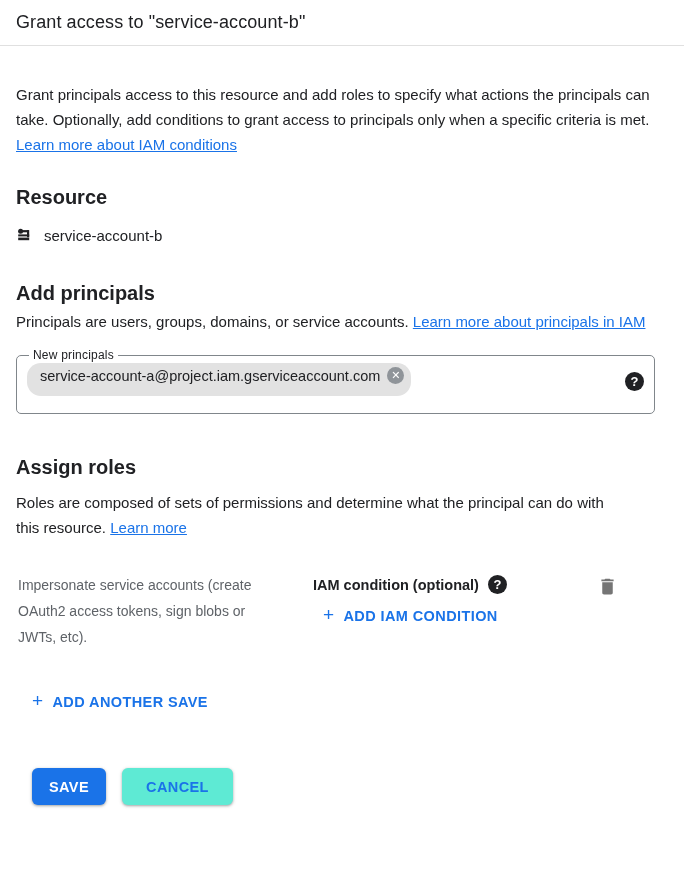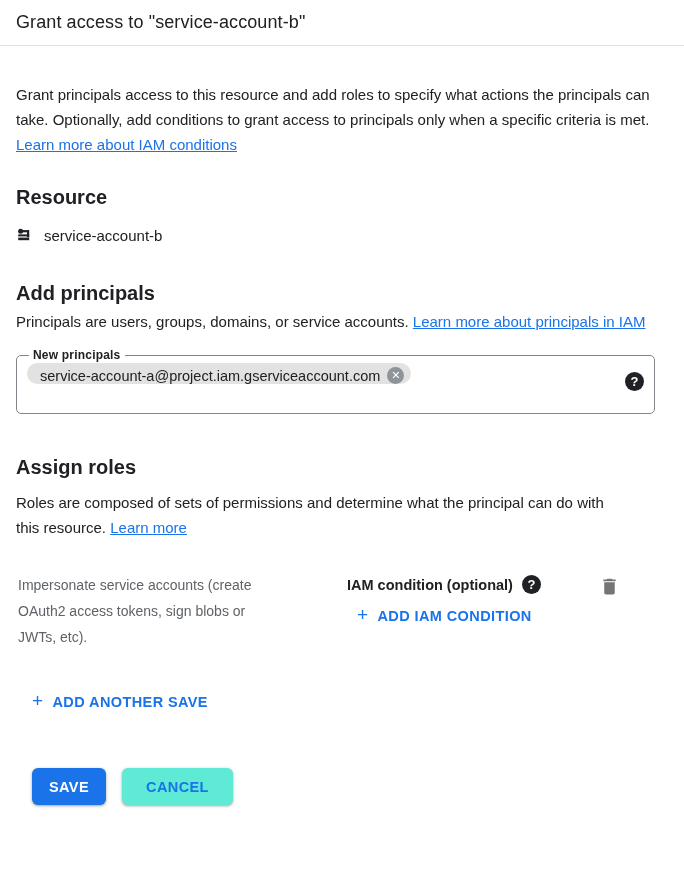--- a/index.html
+++ b/index.html
@@ -36,30 +36,30 @@
   .resource-row { display: flex; align-items: center; gap: 9px; margin-top: 17px; }
   .resource-name { font-size: 15px; color: #202124; }
   .sa-icon svg { display: block; }
 
   
   fieldset.outlined {
     border: 1px solid #80868b; border-radius: 5px;
     margin-top: 14px; padding: 0 10px 8px 10px;
   }
   fieldset.outlined legend {
-    font-size: 12px; font-weight: 700; color: #202124;
+    font-size: 12px; font-weight: 400; color: #202124;
     padding: 0 4px; margin-left: 2px; letter-spacing: .2px;
   }
   .principals-field { width: 639px; min-height: 66px; }
   .principals-inner { display: flex; align-items: flex-start; justify-content: space-between; padding-top: 1px; }
 
   .chip {
     display: inline-flex; align-items: center; gap: 7px;
     background: #e2e2e2; border-radius: 14px;
-    padding: 4px 7px 0 13px; font-size: 14.5px; color: #202124;
+    padding: 4px 7px 12px 13px; font-size: 14.5px; color: #202124;
     max-width: 560px;
   }
   .chip-close {
     width: 17px; height: 17px; border-radius: 50%;
     background: #8f9499; color: #fff; font-size: 11px; font-weight: 700;
     display: inline-flex; align-items: center; justify-content: center;
     cursor: pointer; line-height: 1;
   }
   .help-badge {
     width: 19px; height: 19px; border-radius: 50%;
@@ -77,21 +77,21 @@
   .dropdown-arrow {
     width: 0; height: 0; margin-right: 4px;
     border-left: 6px solid transparent; border-right: 6px solid transparent;
     border-top: 7px solid #3c4043;
   }
   .role-helper {
     margin-top: 12px; margin-left: 2px; max-width: 242px;
     font-size: 14px; line-height: 26px; color: #5f6368;
   }
 
-  .condition-col { margin-left: 34px; flex: none; width: 250px; }
+  .condition-col { flex: none; width: 250px; }
   .condition-label-row { display: flex; align-items: center; gap: 9px; margin-top: 15px; }
   .condition-label { font-size: 14.5px; font-weight: 700; color: #202124; }
   .text-button {
     display: inline-flex; align-items: center; gap: 9px;
     color: #1a73e8; font-size: 14.5px; font-weight: 700; letter-spacing: .4px;
     cursor: pointer; border: none; background: none;
     font-family: "Liberation Sans", "DejaVu Sans", sans-serif;
   }
   .plus-glyph { font-size: 19px; font-weight: 400; line-height: 1; position: relative; top: -1px; }
   .add-condition-btn { margin-top: 12px; margin-left: 10px; }

